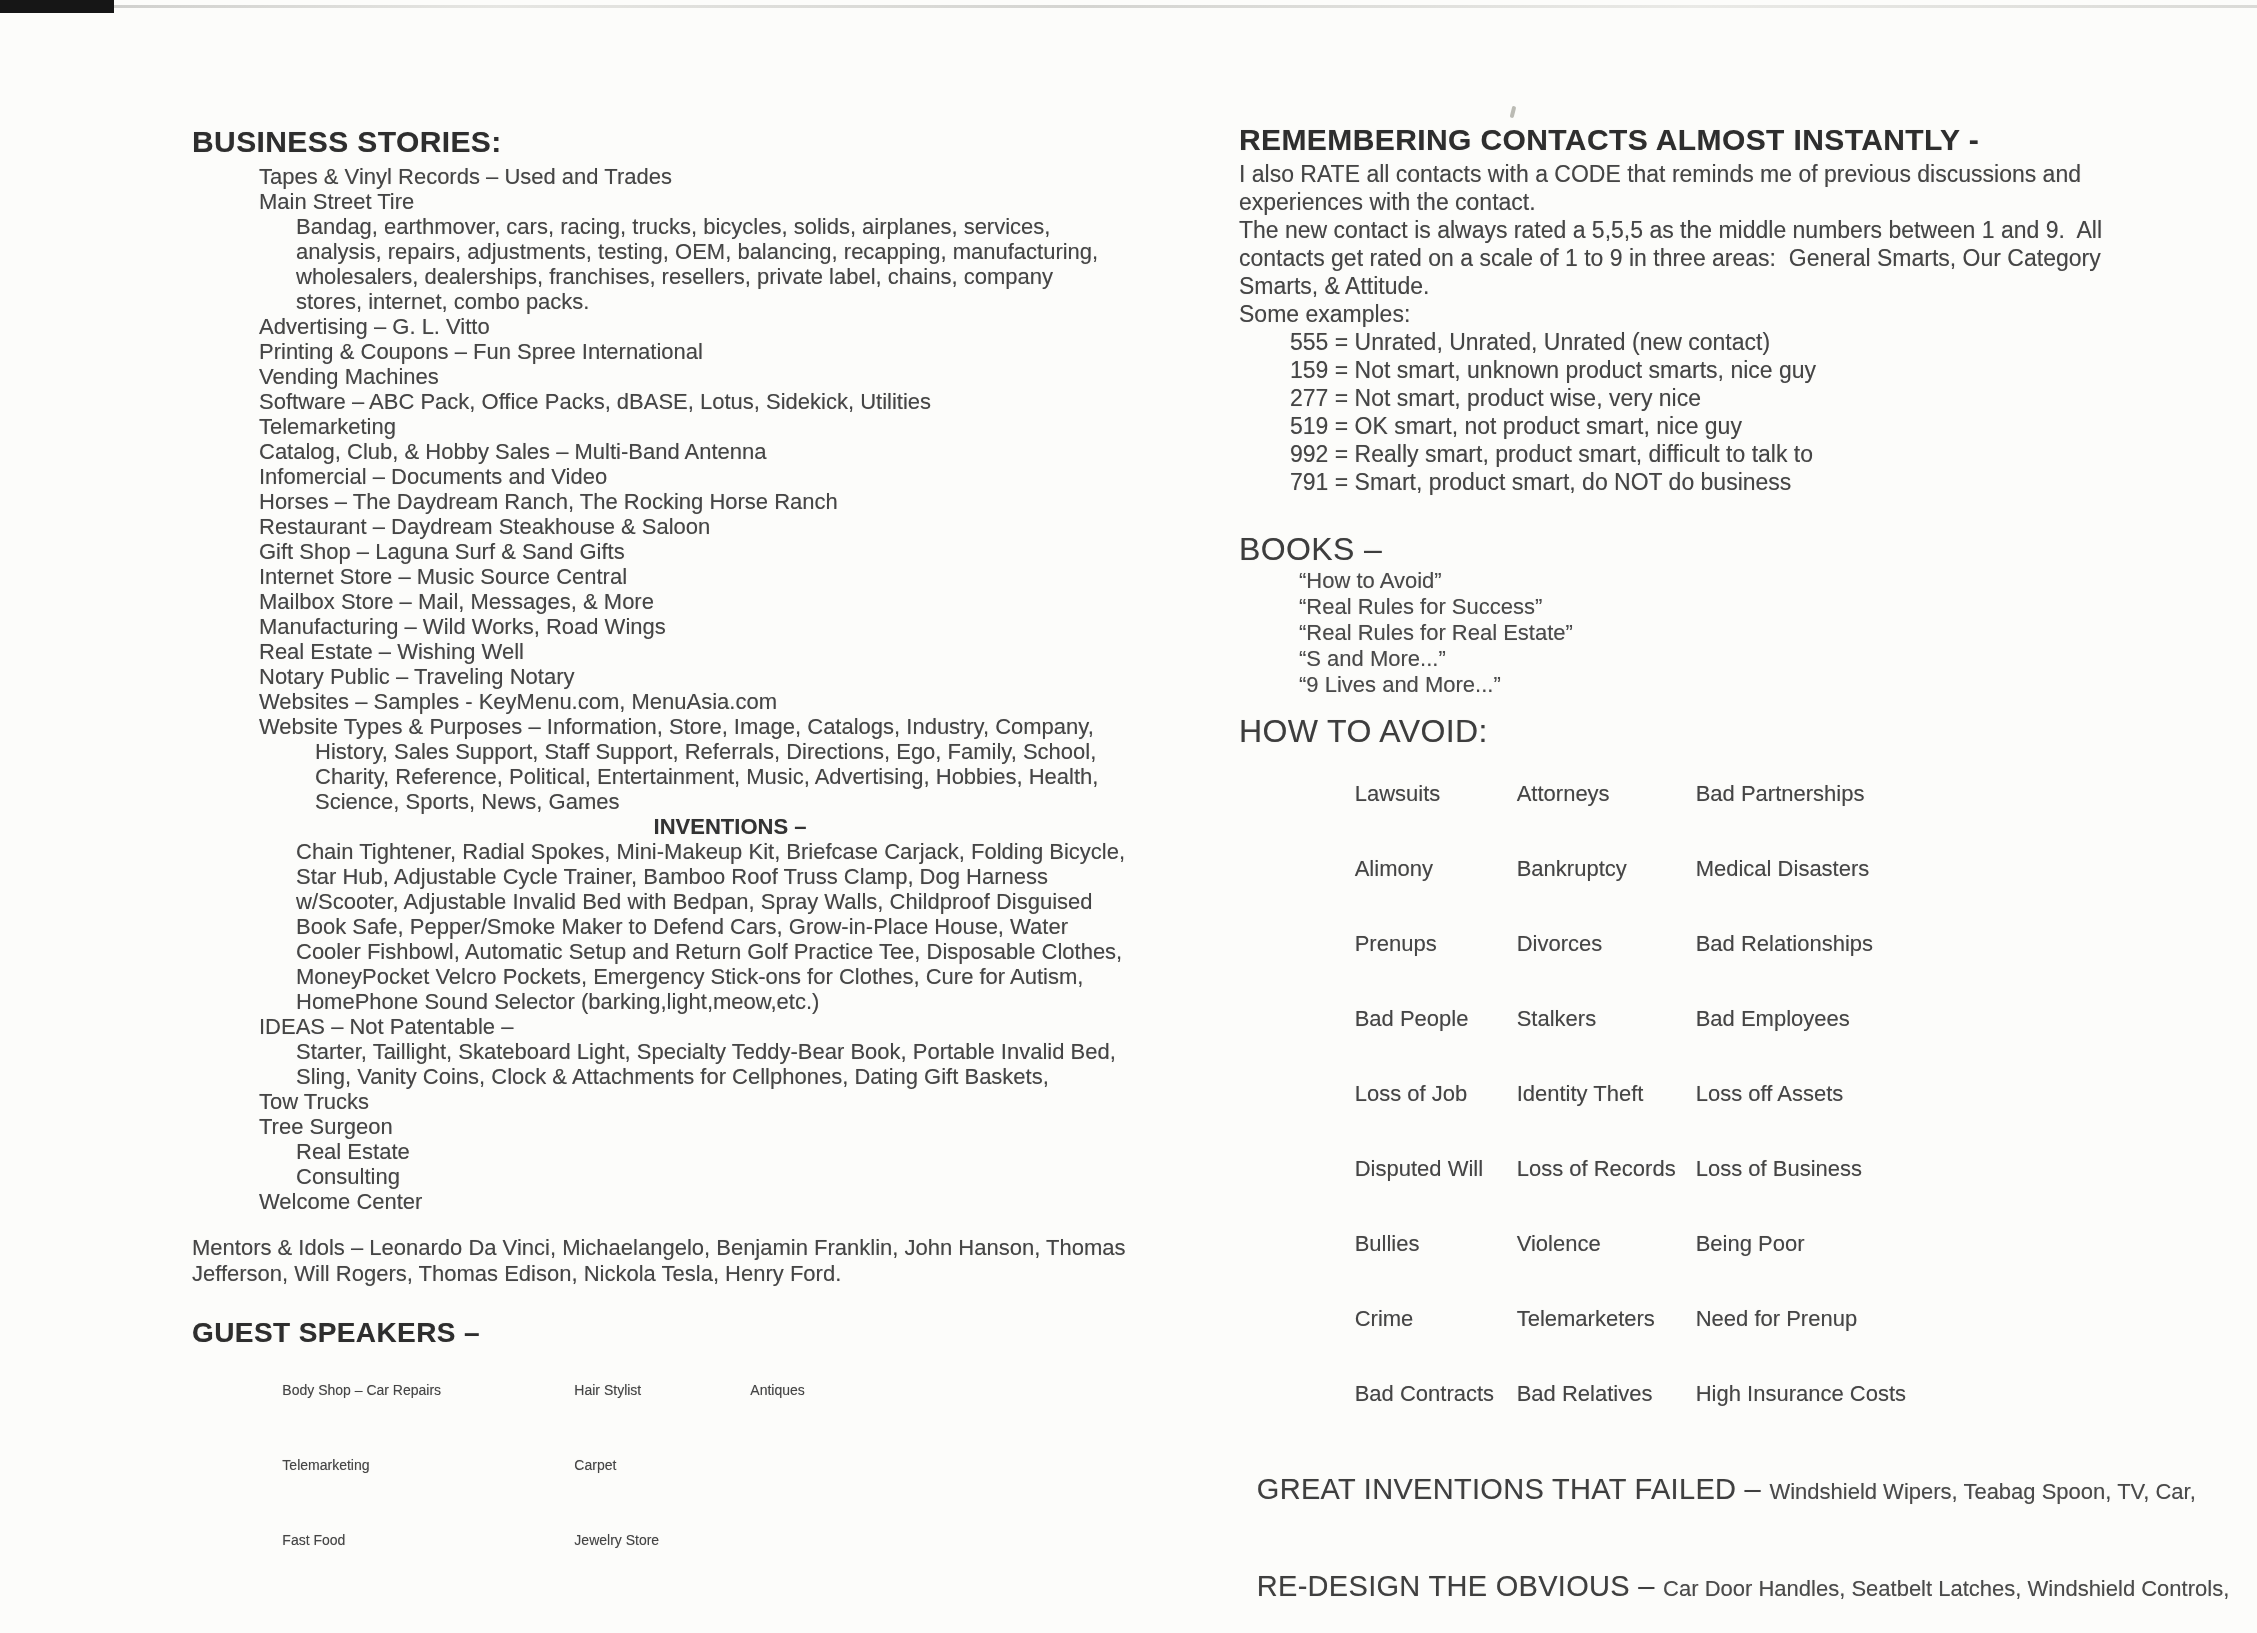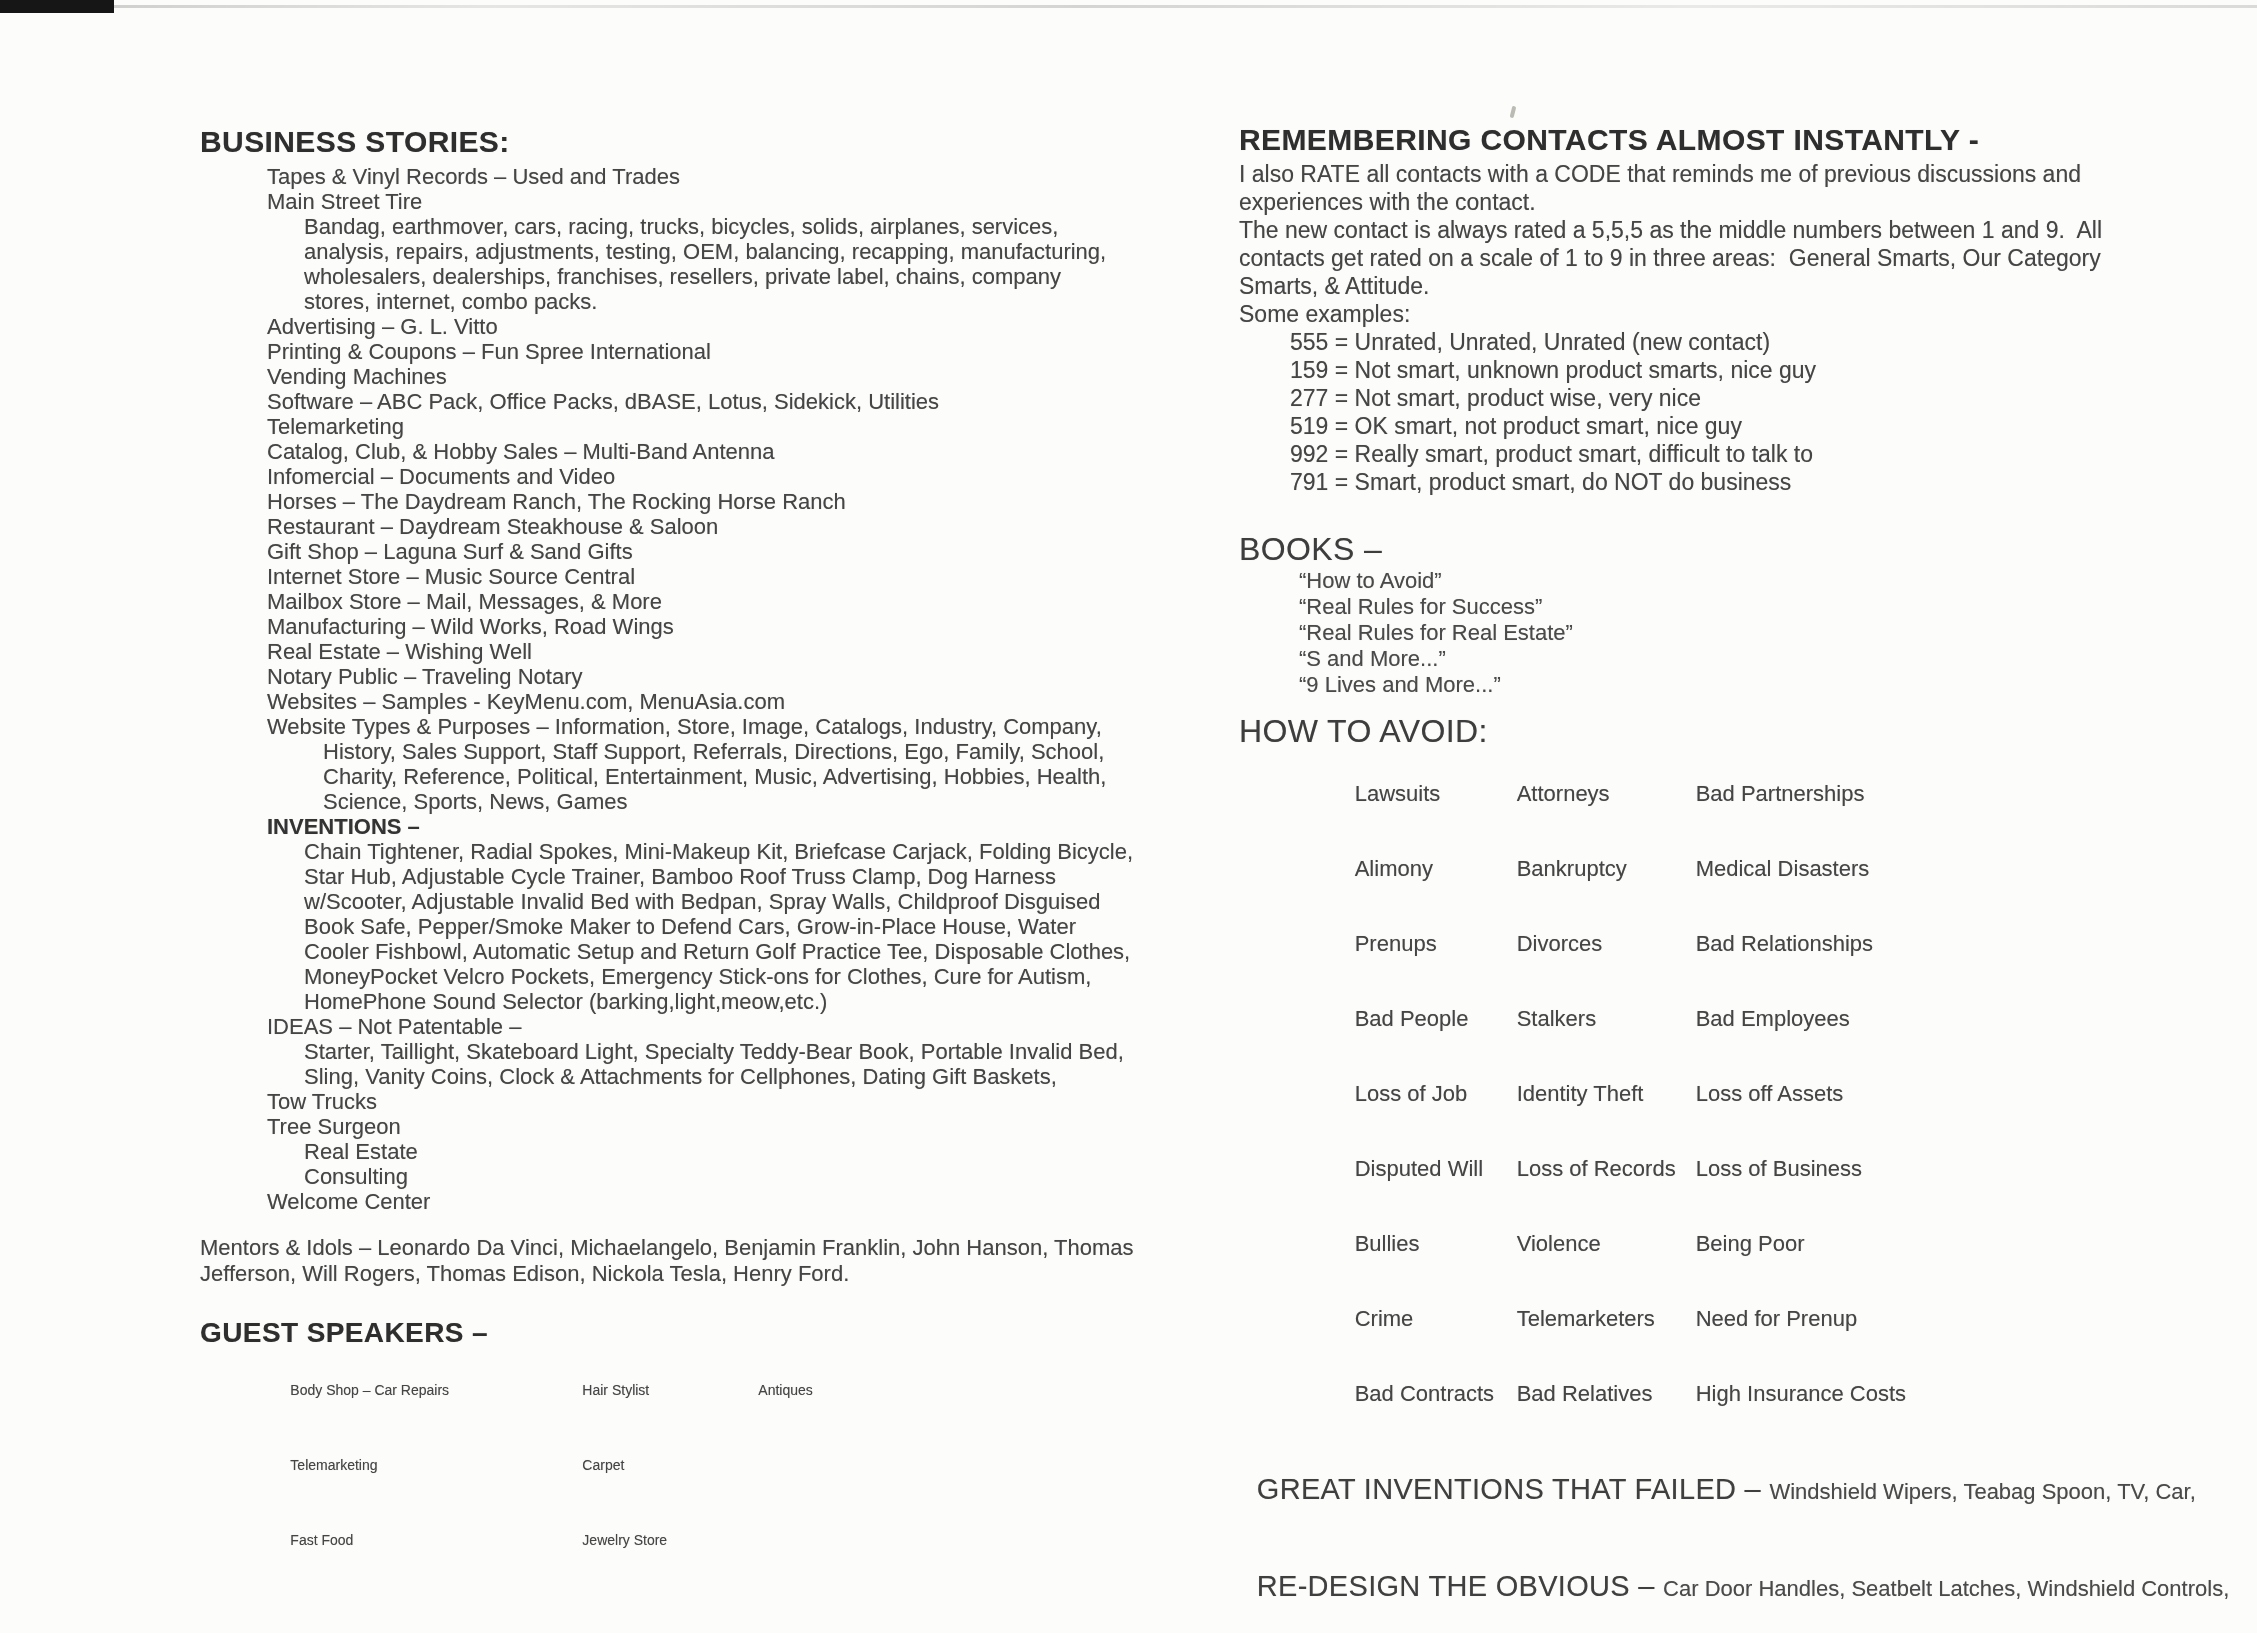--- a/index.html
+++ b/index.html
@@ -14,33 +14,33 @@
 
   
   .topline{position:absolute;left:0;top:4.8px;width:2257px;height:2.9px;
     background:linear-gradient(90deg,#b9b9b6,#dededa 22%,#c7c7c3 48%,#e3e3df 75%,#cfcfcb);
     opacity:.75;}
   .topbar{position:absolute;left:0;top:0;width:114px;height:12.6px;background:#161616;}
   .speck{position:absolute;left:1511px;top:106px;width:3.9px;height:11.6px;background:#98988f;
     transform:rotate(14deg);border-radius:1.9px;opacity:.65;}
 
   
-  .col-left{position:absolute;left:200px;top:124px;width:1009px;}
+  .col-left{position:absolute;left:192px;top:124px;width:1009px;}
   .col-right{position:absolute;left:1239px;top:122px;width:1023px;}
 
   h1,h2,h3,p{margin:0;}
   .h-bold{font-size:30px;font-weight:bold;color:#2e2e2e;line-height:36px;letter-spacing:0.4px;white-space:pre;}
   .h-reg-big{font-size:32px;font-weight:normal;color:#3d3d3d;line-height:37px;letter-spacing:0.4px;white-space:pre;}
 
   .ln{font-size:22px;line-height:25px;white-space:pre;}
   .lines{margin-top:3.9px;}
   .l1{padding-left:67px;}
   .l2{padding-left:104px;}
   .l3{padding-left:123px;}
-  .b{font-weight:bold;color:#333;}
+  .b{font-weight:bold;color:#333;text-align:center;}
 
   .mentors{margin-top:21px;}
   .mentors .ln{line-height:26px;}
 
   .gs-head{margin-top:29px;font-size:28px;line-height:33px;}
   .gs-rows{margin-top:3.9px;}
   .gs-row{padding-left:67px;font-size:14px;line-height:25px;white-space:pre;}
   .gc1{display:inline-block;width:292px;}
   .gc2{display:inline-block;width:176px;}
 

